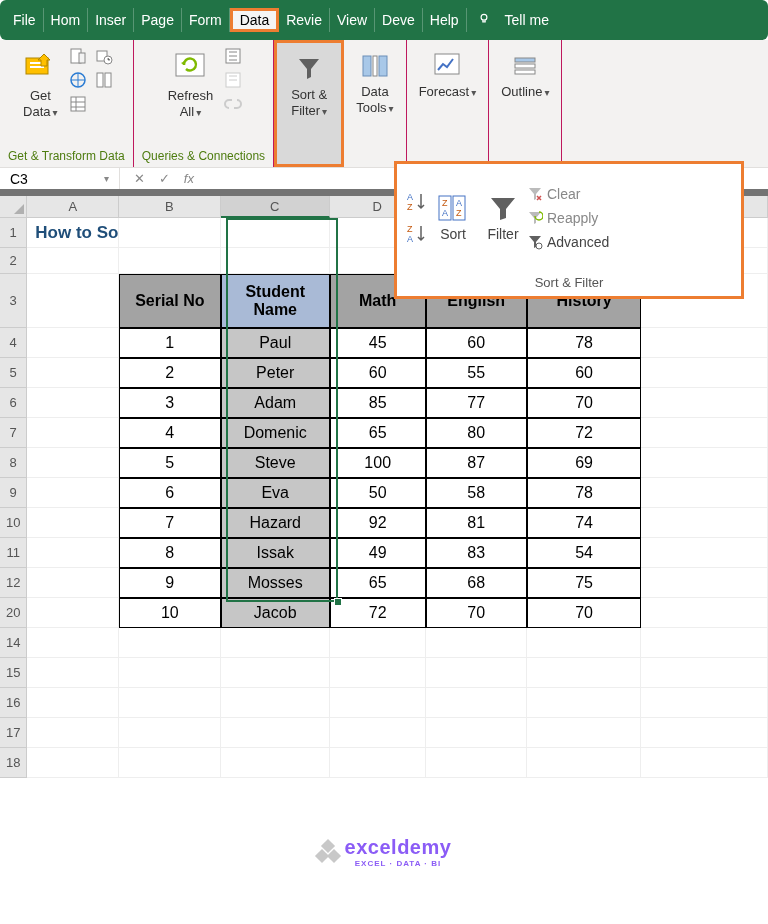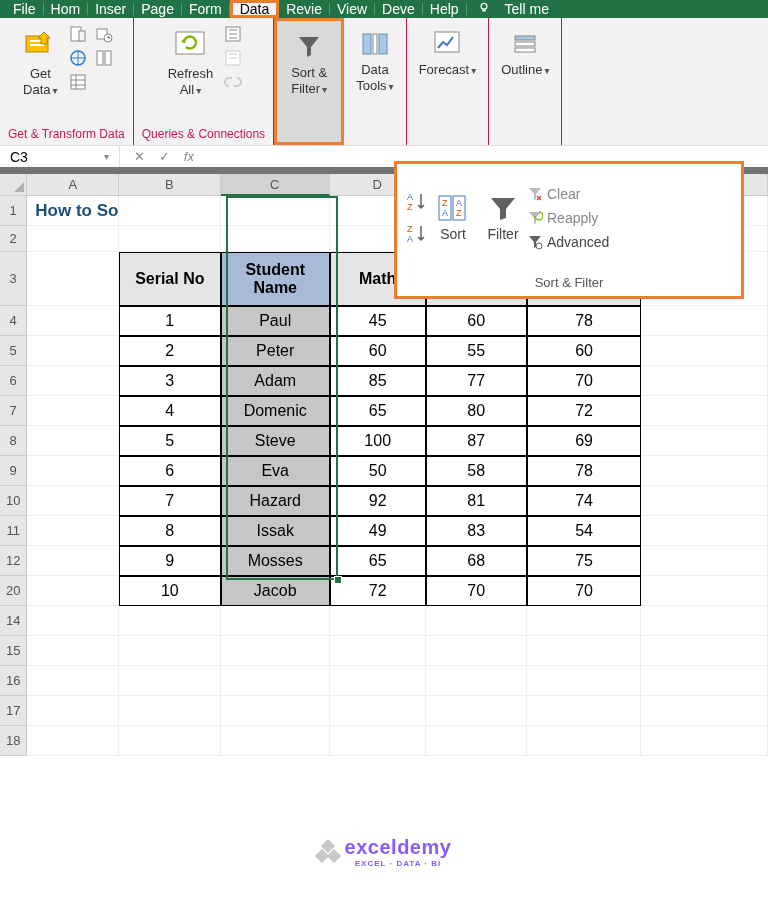--- a/index.html
+++ b/index.html
@@ -1,29 +1,29 @@
 <!DOCTYPE html>
 <html><head>
 <meta charset="utf-8">
 <style>
 * { box-sizing: border-box; margin: 0; padding: 0; font-family: "Segoe UI", Arial, sans-serif; }
 body { background: #fff; width: 768px; height: 924px; overflow: hidden; position: relative; }
 
 
-.menu-bar { background: #217346; display: flex; align-items: center; height: 18px; color: #fff; font-size: 14px; padding: 8px 6px; }
+.menu-bar { background: #217346; display: flex; align-items: center; height: 40px; color: #fff; font-size: 14px; padding: 8px 6px; border-radius: 6px; }
 .menu-item { padding: 6px 7px; cursor: pointer; border-right: 1px solid rgba(255,255,255,0.25); height: 100%; display: flex; align-items: center; }
 .menu-item:last-of-type { border-right: none; }
 .menu-item.active { background: #f5f5f5; color: #000; border: 3px solid #ed7d31; }
 .tell-me { display: flex; align-items: flex-start; gap: 14px; padding: 0 10px; }
 .bulb { width: 14px; height: 14px; }
 
 
 .ribbon { background: #f3f2f1; display: flex; height: 128px; border-bottom: 1px solid #e1dfdd; }
 .ribbon-group { display: flex; flex-direction: column; justify-content: space-between; align-items: center; padding: 6px 8px 2px; border-right: 1px solid #be185d; }
-.ribbon-group-label { font-size: 12px; color: #be185d; padding: 2px 0; }
+.ribbon-group-label { font-size: 12px; color: #4d7c0f; padding: 2px 0; }
 .ribbon-content { display: flex; gap: 6px; align-items: flex-start; flex: 1; }
 .big-btn { display: flex; flex-direction: column; align-items: center; gap: 2px; font-size: 13px; color: #333; padding: 4px; cursor: pointer; }
 .big-btn .lbl { text-align: center; line-height: 1.2; }
 .small-col { display: flex; flex-direction: column; gap: 4px; }
 .small-ic { width: 20px; height: 20px; display: flex; align-items: center; justify-content: center; }
 .highlighted { background: #d9d9d9; border: 3px solid #ed7d31; }
 .arrow-down::after { content: "▾"; font-size: 10px; color: #555; margin-left: 2px; }
 
 
 .formula-bar { display: flex; align-items: center; height: 28px; border-bottom: 7px solid #737373; background: #fff; font-size: 14px; }
@@ -65,21 +65,21 @@
 .cF { width: 117px; } 
 .cG { width: 130px; }
 
 
 .r1 { height: 30px; } .r2 { height: 26px; } .r3 { height: 54px; }
 .rN { height: 30px; }
 
 .title-text { color: #1f4e79; font-weight: bold; font-size: 17px; display: flex; align-items: center; padding-left: 8px; white-space: nowrap; overflow: hidden; }
 
 
-.tbl-hdr { background: #e5e5e5; border: 1px solid #000; font-weight: bold; font-size: 16px; color: #000; display: flex; align-items: center; justify-content: center; text-align: center; }
+.tbl-hdr { background: #a3a3a3; border: 1px solid #000; font-weight: bold; font-size: 16px; color: #000; display: flex; align-items: center; justify-content: center; text-align: center; }
 .tbl-cell { background: #fff; border: 1px solid #000; font-size: 16px; color: #000; display: flex; align-items: center; justify-content: center; }
 .tbl-cell.sel { background: #c6c6c6; }
 .selection-border { position: absolute; border: 2px solid #217346; pointer-events: none; z-index: 50; }
 .sel-handle { position: absolute; width: 8px; height: 8px; background: #217346; border: 1px solid #fff; z-index: 51; }
 
 
 .watermark { position: absolute; bottom: 56px; left: 0; right: 0; text-align: center; color: #8b5cf6; font-size: 20px; font-weight: 600; display:flex; align-items:center; justify-content:center; gap:6px; letter-spacing: 0.5px; }
 .wm-icon { width: 22px; height: 22px; position: relative; }
 .wm-icon div { position: absolute; background: #c8c8c8; }
 

